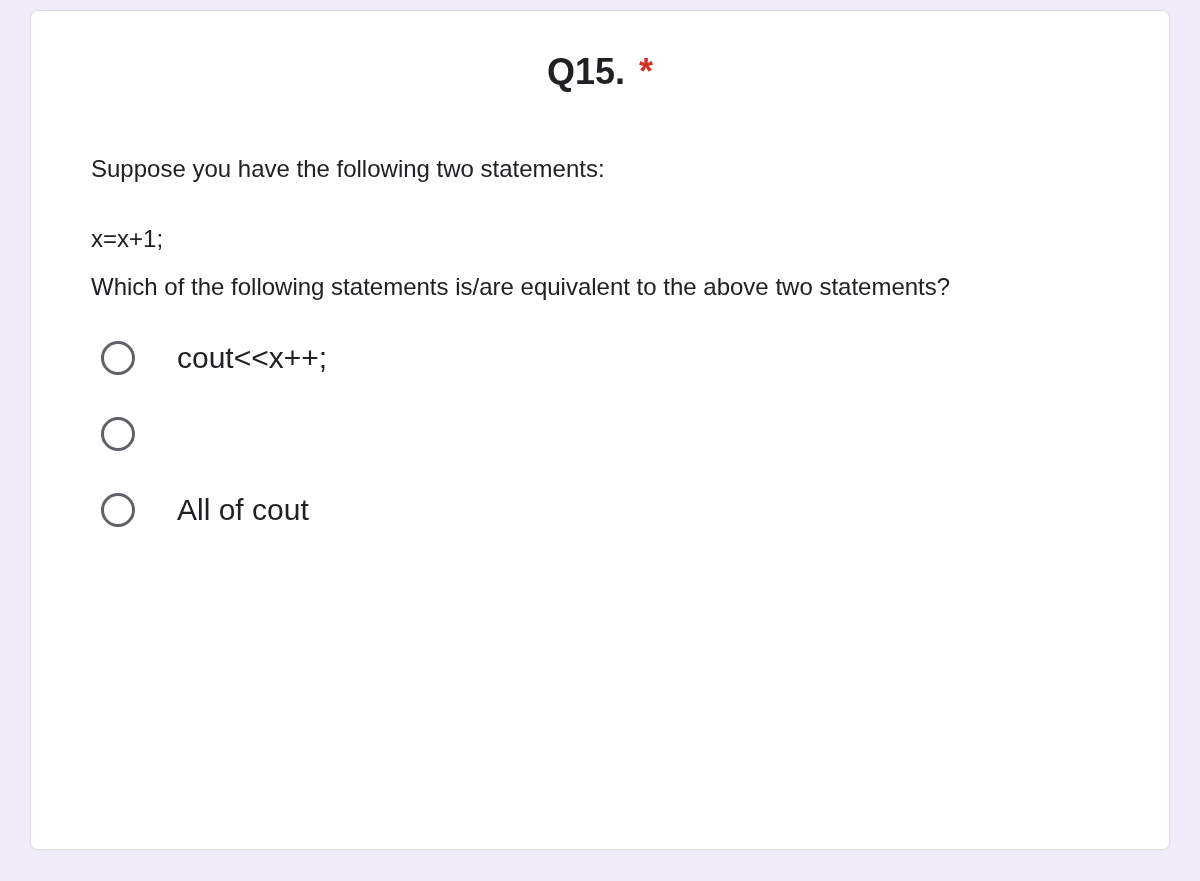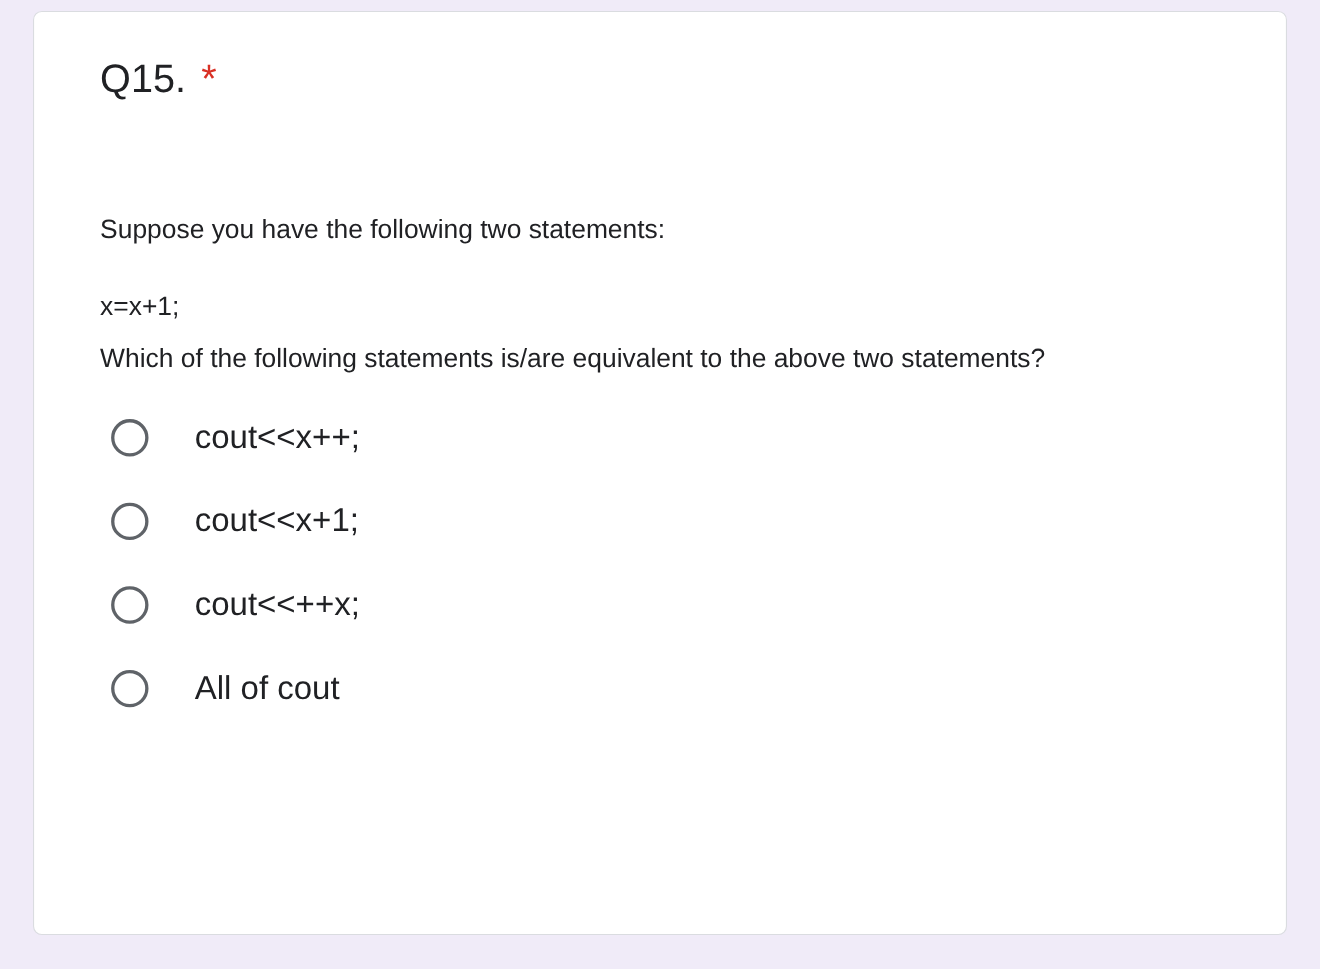--- a/index.html
+++ b/index.html
@@ -15,22 +15,23 @@
     background: #ffffff;
     border: 1px solid #dadce0;
     border-radius: 8px;
     margin: 10px 30px;
     padding: 40px 60px 50px 60px;
     min-height: 840px;
   }
   .q-title {
     font-size: 36px;
     color: #202124;
-    margin-bottom: 102px;
-    font-weight: 400;
+    margin-bottom: 62px;
+    font-weight: 700;
+    text-align: center;
   }
   .required {
     color: #d93025;
     margin-left: 4px;
   }
   .prompt-line {
     font-size: 24px;
     color: #202124;
     margin-bottom: 42px;
   }
@@ -82,24 +83,19 @@
   <div class="code-line">x=x+1;</div>
   <div class="prompt-question">Which of the following statements is/are equivalent to the above two statements?</div>
 
   <div class="options">
     <div class="option-row">
       <div class="radio"></div>
       <div class="option-label">cout&lt;&lt;x++;</div>
     </div>
     <div class="option-row">
       <div class="radio"></div>
-      <div class="option-label">cout&lt;&lt;x+1;</div>
-    </div>
-    <div class="option-row">
-      <div class="radio"></div>
-      <div class="option-label">cout&lt;&lt;++x;</div>
     </div>
     <div class="option-row">
       <div class="radio"></div>
       <div class="option-label">All of cout</div>
     </div>
   </div>
 </div>
 
 </body></html>

